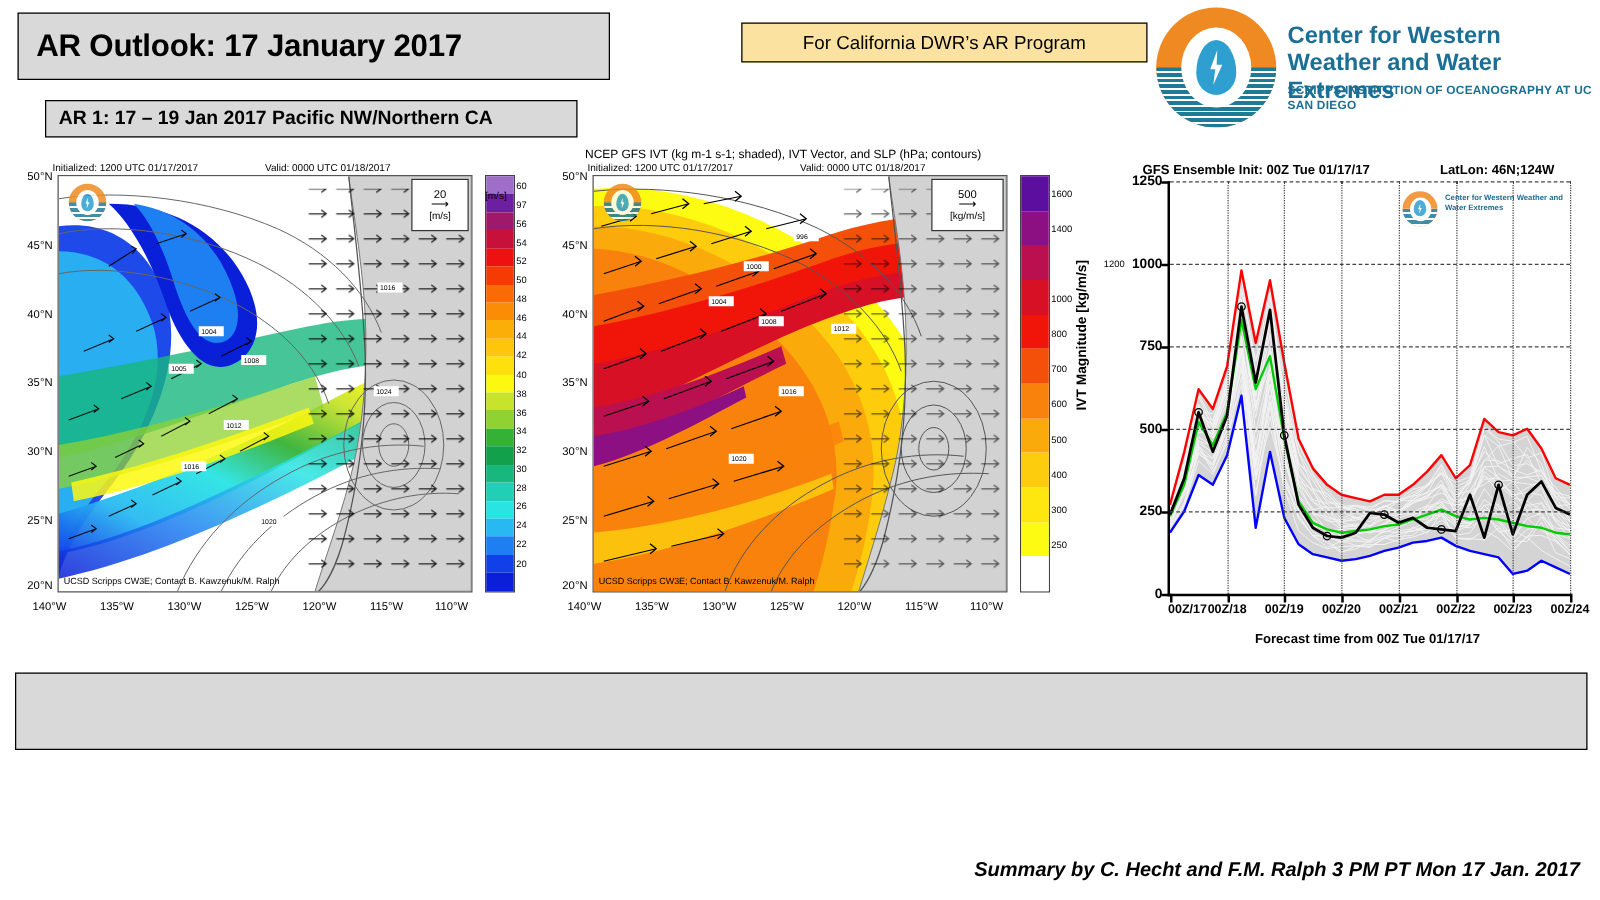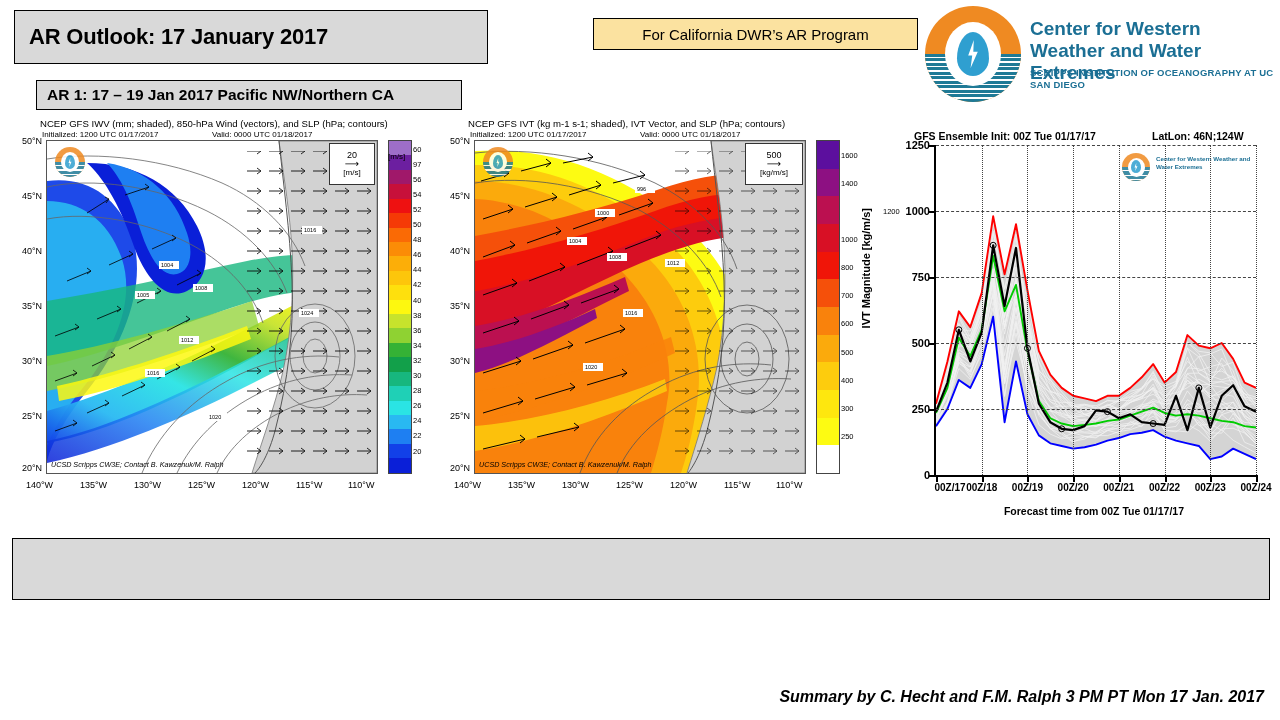--- a/index.html
+++ b/index.html
@@ -3,21 +3,21 @@
 <meta charset="utf-8">
 <style>
   html,body{margin:0;padding:0;background:#fff;}
   body{width:1280px;height:720px;position:relative;overflow:hidden;
        font-family:"Liberation Sans",sans-serif;color:#000;}
   .abs{position:absolute;}
 
   
   #title-box{left:14px;top:10px;width:472px;height:52px;background:#d9d9d9;
              border:1.5px solid #000;display:flex;align-items:center;}
-  #title-box span{font-size:22px;font-weight:bold;padding-left:14px;letter-spacing:-.2px;}
+  #title-box span{font-size:25px;font-weight:bold;padding-left:14px;letter-spacing:-.2px;}
   #subtitle-box{left:36px;top:80px;width:424px;height:28px;background:#d9d9d9;
                 border:1.5px solid #000;display:flex;align-items:center;}
   #subtitle-box span{font-size:15.5px;font-weight:bold;padding-left:10px;}
   #dwr-box{left:593px;top:18px;width:323px;height:30px;background:#fbe2a0;
            border:1.2px solid #000;display:flex;align-items:center;justify-content:center;}
   #dwr-box span{font-size:15px;}
 
   
   .logo-mark{position:relative;}
   .logo-oval{position:absolute;left:0;top:0;border-radius:50%;overflow:hidden;background:#ef8a22;}
@@ -30,21 +30,21 @@
   #logo-main{left:925px;top:6px;width:96px;height:96px;}
   .logo-text{position:absolute;color:#1b6f94;}
   #logo-l1{left:1030px;top:18px;font-size:19px;font-weight:bold;line-height:22px;width:250px;}
   #logo-l2{left:1030px;top:67px;font-size:9.5px;font-weight:bold;line-height:12px;width:250px;letter-spacing:.2px;}
 
   
   .panel{position:absolute;}
   .ptitle{position:absolute;font-size:9.6px;white-space:nowrap;}
   .psub{position:absolute;font-size:8px;white-space:nowrap;}
   .mapframe{position:absolute;border:1px solid #555;background:#fff;overflow:hidden;}
-  .credit{position:absolute;font-size:7.2px;white-space:nowrap;z-index:6;font-style:italic;}
+  .credit{position:absolute;font-size:7.2px;white-space:nowrap;z-index:6;}
   .axlab{position:absolute;font-size:9px;white-space:nowrap;}
   .ylab{position:absolute;font-size:9px;white-space:nowrap;text-align:right;}
   .vkey{position:absolute;background:#fff;border:1px solid #333;z-index:7;
         display:flex;flex-direction:column;align-items:center;justify-content:center;}
   .vkey .vk-n{font-size:9px;line-height:10px;}
   .vkey .vk-a{font-size:10px;line-height:8px;}
   .vkey .vk-u{font-size:8px;line-height:10px;}
   .cbar{position:absolute;border:1px solid #444;}
   .cbar i{display:block;width:100%;}
   .ctick{position:absolute;font-size:7.5px;left:100%;margin-left:2px;transform:translateY(-50%);}
@@ -100,21 +100,20 @@
   </div>
   <div class="logo-inner" style="left:20px;top:16px;width:56px;height:64px;"></div>
   <div class="logo-drop" style="left:32px;top:26px;width:32px;height:44px;"></div>
   <div class="logo-bolt" style="left:40px;top:34px;width:16px;height:28px;"></div>
 </div>
 <div class="logo-text" id="logo-l1">Center for Western Weather and Water Extremes</div>
 <div class="logo-text" id="logo-l2">SCRIPPS INSTITUTION OF OCEANOGRAPHY AT UC SAN DIEGO</div>
 
 <div class="panel" id="panel-iwv" style="left:0;top:118px;width:440px;height:400px;">
 
-  <div class="ptitle" style="left:40px;top:0;">NCEP GFS IWV (mm; shaded), 850-hPa Wind (vectors), and SLP (hPa; contours)</div>
   <div class="psub" style="left:42px;top:12px;">Initialized: 1200 UTC 01/17/2017</div>
   <div class="psub" style="left:212px;top:12px;">Valid: 0000 UTC 01/18/2017</div>
 
   <div class="mapframe" style="left:46px;top:22px;width:330px;height:332px;">
 
     <svg width="330" height="332" style="position:absolute;left:0;top:0;">
       <defs>
         <linearGradient id="arplume" x1="0" y1="1" x2="1" y2="0">
           <stop offset="0%" stop-color="#1240e8"></stop>
             <stop offset="20%" stop-color="#29b9f2"></stop>

